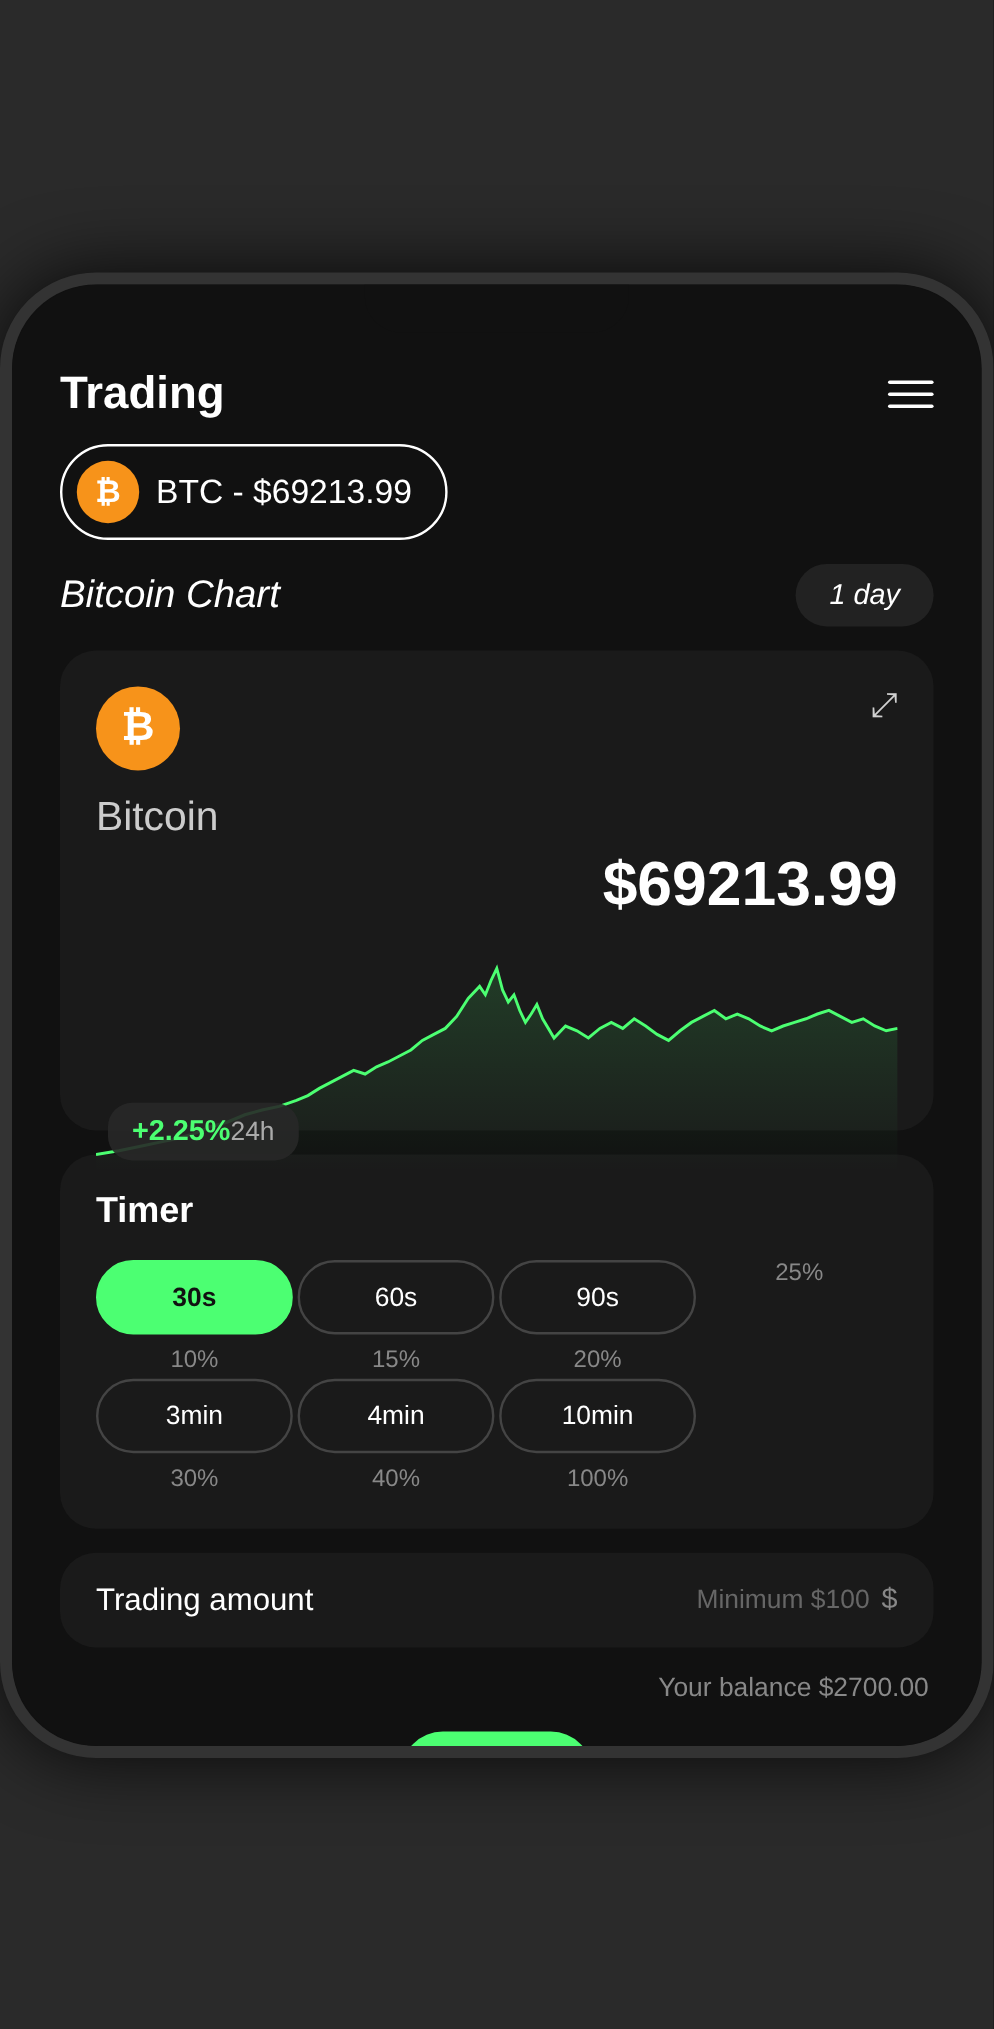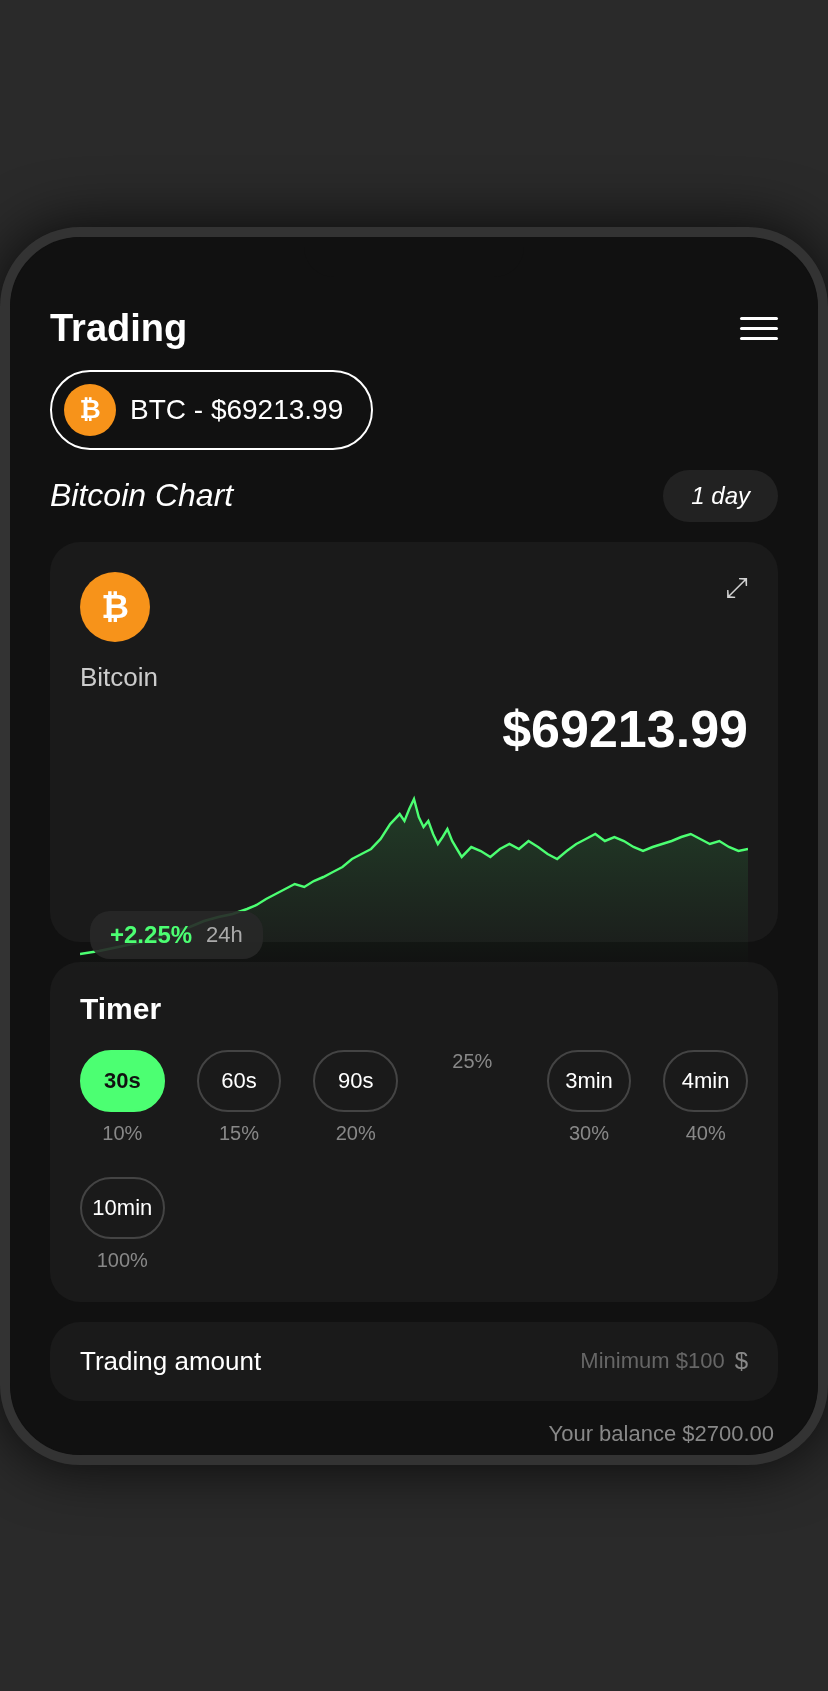--- a/index.html
+++ b/index.html
@@ -163,21 +163,21 @@
 
     .expand-icon {
       color: #fff;
       font-size: 28px;
       cursor: pointer;
       opacity: 0.8;
     }
 
     .coin-name {
       color: #ccc;
-      font-size: 26px;
+      font-size: 34px;
       margin-top: 20px;
       margin-bottom: 6px;
     }
 
     .coin-price {
       color: #fff;
       font-size: 52px;
       font-weight: 700;
       margin-bottom: 10px;
       text-align: right;
@@ -196,21 +196,20 @@
 
     .chart-badge {
       position: absolute;
       bottom: 10px;
       left: 10px;
       background: rgba(40,40,40,0.9);
       border-radius: 20px;
       padding: 10px 20px;
       display: flex;
       align-items: center;
-      gap: 14px;
     }
 
     .chart-change {
       color: #4cff72;
       font-size: 24px;
       font-weight: 600;
     }
 
     .chart-timeframe {
       color: #aaa;
@@ -226,22 +225,22 @@
 
     .timer-title {
       color: #fff;
       font-size: 30px;
       font-weight: 600;
       margin-bottom: 24px;
     }
 
     .timer-grid {
       display: grid;
-      grid-template-columns: repeat(6, 1fr);
-      gap: 32px;
+      grid-template-columns: repeat(4, 1fr);
+      gap: 4px;
     }
 
     .timer-item {
       display: flex;
       flex-direction: column;
       align-items: center;
       gap: 10px;
     }
 
     .timer-btn {

